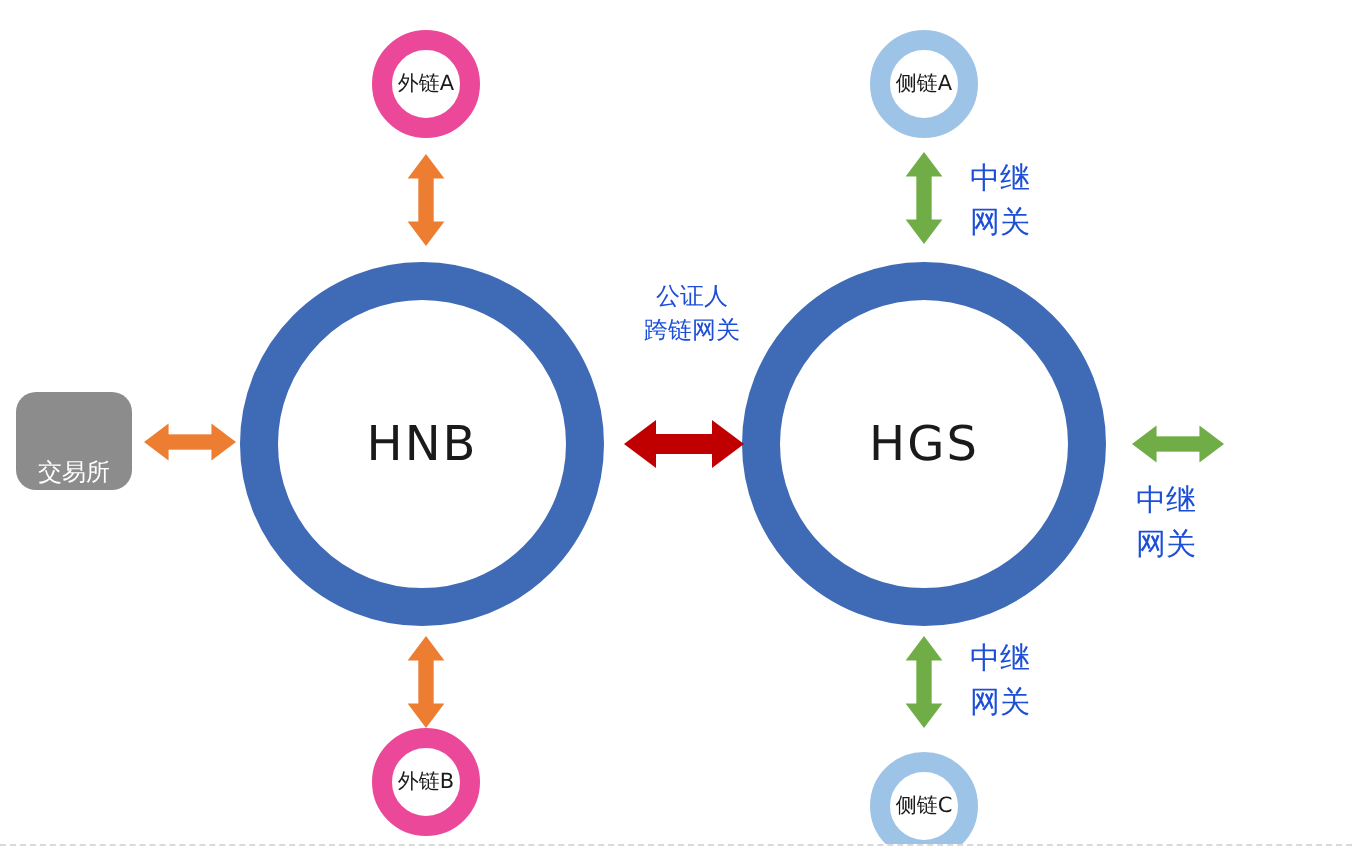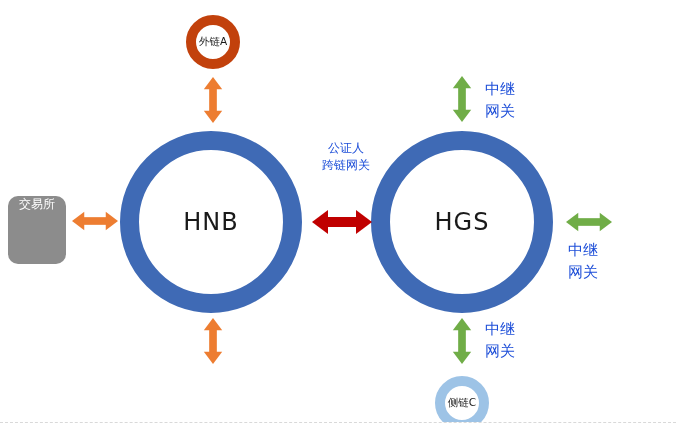--- a/index.html
+++ b/index.html
@@ -44,38 +44,38 @@
     background: #ffffff;
     display: flex;
     align-items: center;
     justify-content: center;
   }
   .small-ring .node-label {
     font-size: 10.5px;
     color: #1a1a1a;
     white-space: nowrap;
   }
-  .gray-ring { border: 10px solid #c2410c; }
+  .gray-ring { border: 10px solid #ec4899; }
   .blue-ring { border: 10px solid #9dc3e6; }
 
   #ext-a-ring  { left: 186px; top: 15px; }
   #ext-b-ring  { left: 186px; top: 364px; }
   #side-a-ring { left: 435px; top: 15px; }
   #side-b-ring { left: 612px; top: 195px; }
   #side-c-ring { left: 435px; top: 376px; }
 
   
   .exchange-box {
     position: absolute;
     left: 8px; top: 196px;
-    width: 58px; height: 68px;
+    width: 58px; height: 49px;
     background: #8c8c8c;
     border-radius: 10px;
     display: flex;
-    align-items: flex-start;
+    align-items: flex-end;
     justify-content: center;
   }
   .exchange-box .node-label {
     color: #ffffff;
     font-size: 12px;
     white-space: nowrap;
   }
 
   
   .arrow { position: absolute; display: block; }
@@ -116,21 +116,27 @@
   <div class="main-ring" id="hgs-ring">
     <span class="ring-label">HGS</span>
   </div>
 
   <div class="small-ring gray-ring" id="ext-a-ring">
     <span class="node-label">外链A</span>
   </div>
   <div class="exchange-box" id="exchange-box">
     <span class="node-label">交易所</span>
   </div>
+  <div class="small-ring gray-ring" id="ext-b-ring">
+    <span class="node-label">外链B</span>
+  </div>
 
+  <div class="small-ring blue-ring" id="side-a-ring">
+    <span class="node-label">侧链A</span>
+  </div>
   <div class="small-ring blue-ring" id="side-c-ring">
     <span class="node-label">侧链C</span>
   </div>
 
   <svg class="arrow" id="arrow-ext-a" width="20" height="46" viewBox="0 0 26 60" fill="#ED7D31">
     <polygon points="13,0 1,16 25,16"></polygon>
       <rect x="8" y="14" width="10" height="32"></rect>
       <polygon points="13,60 1,44 25,44"></polygon>
   </svg>
   <svg class="arrow" id="arrow-exchange" width="46" height="20" viewBox="0 0 60 26" fill="#ED7D31">

